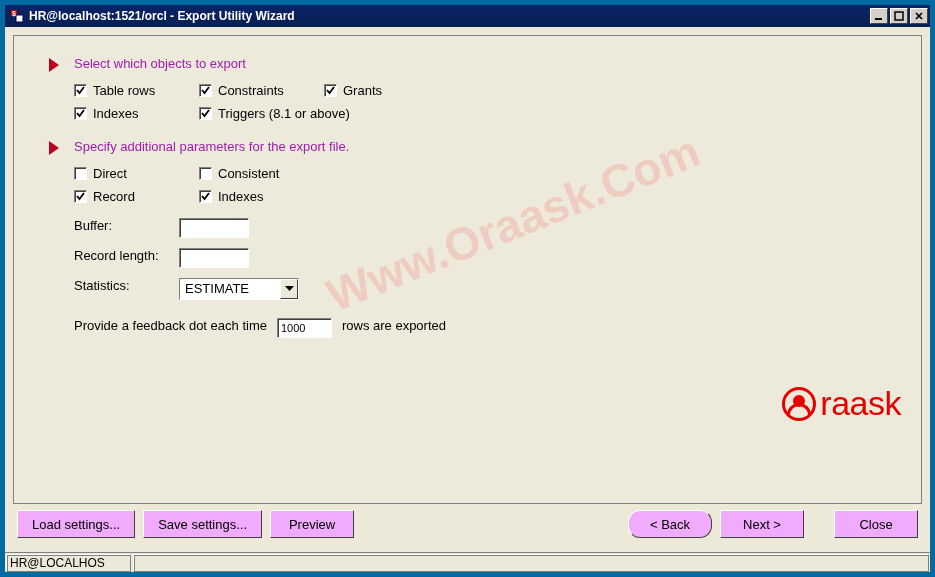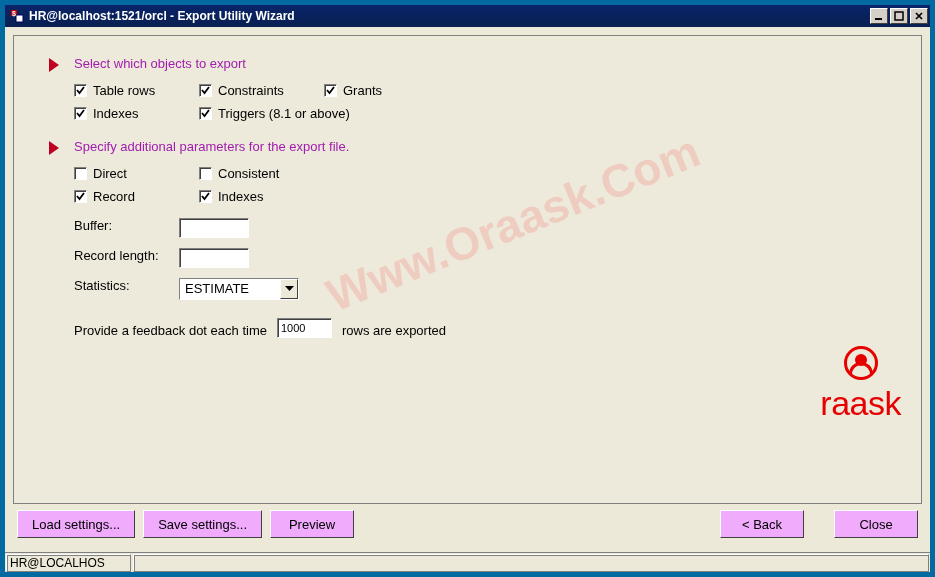--- a/index.html
+++ b/index.html
@@ -156,21 +156,21 @@
   .select-btn {
     width: 18px;
     background: #ece9d8;
     border-top: 1px solid #fff; border-left: 1px solid #fff;
     border-right: 1px solid #404040; border-bottom: 1px solid #404040;
     display: flex; align-items: center; justify-content: center;
   }
   .select-btn svg { display:block; }
   .feedback-row {
     display: flex;
-    align-items: flex-end;
+    align-items: flex-start;
     gap: 10px;
     font-size: 13px;
     margin-top: 18px;
   }
   .feedback-row .txt { width: 55px; text-align: left; }
   .button-bar {
     display: flex;
     align-items: center;
     padding: 6px 4px;
     gap: 8px;
@@ -223,21 +223,20 @@
     font-family: Arial, sans-serif;
   }
   .brand-logo {
     position: absolute;
     right: 20px;
     bottom: 80px;
     display: flex;
     align-items: center;
     gap: 4px;
     pointer-events: none;
-    flex-direction: column;
   }
   .brand-circle {
     width: 34px; height: 34px;
     border: 3px solid #e60000;
     border-radius: 50%;
     display: flex; align-items:center; justify-content:center;
     position: relative;
   }
   .brand-circle::before {
     content: "";
@@ -411,21 +410,22 @@
         <div class="brand-text">raask</div>
       </div>
 
     </div>
 
     <div class="button-bar">
       <button class="btn">Load settings...</button>
       <button class="btn">Save settings...</button>
       <button class="btn" style="min-width:84px;">Preview</button>
       <div class="spacer"></div>
-      <button class="btn" style="min-width:84px;">&lt; Back</button>
+      <button class="btn" style="min-width:84px;border-radius:12px;">&lt; Back</button>
+      <button class="btn" style="min-width:84px;">Next &gt;</button>
       <div style="width:14px;"></div>
       <button class="btn" style="min-width:84px;">Close</button>
     </div>
   </div>
 
   <div class="status-bar">
     <div class="status-pane first">HR@LOCALHOS</div>
     <div class="status-pane fill"></div>
   </div>
 

